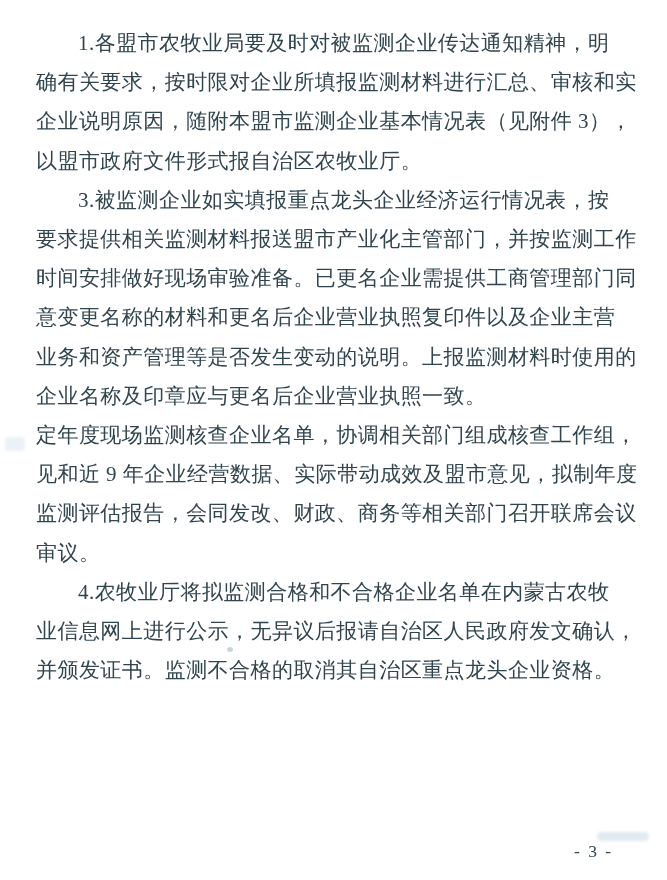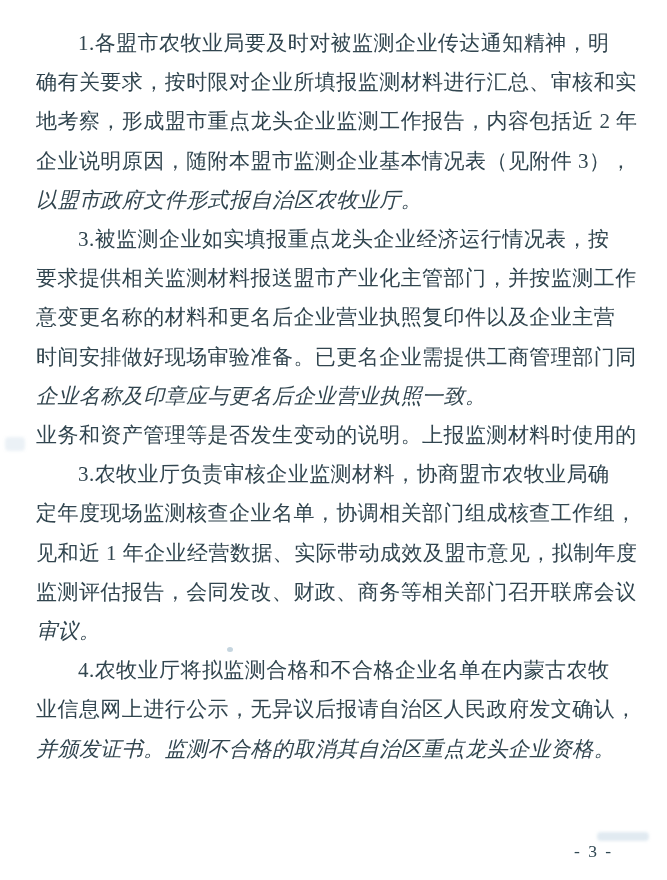--- a/index.html
+++ b/index.html
@@ -29,21 +29,21 @@
     font-size: 21px;
     line-height: 39.2px;
     letter-spacing: 0.45px;
     white-space: nowrap;
     text-align: justify;
     text-align-last: justify;
     text-justify: inter-character;
     overflow: visible;
   }
   .line.first { text-indent: 2em; }
-  .line.end { text-align-last: left; font-style: italic; }
+  .line.end { text-align-last: left; }
   .page-number {
     position: absolute;
     left: 574px;
     top: 841px;
     font-size: 17.5px;
     letter-spacing: 2px;
     color: #2f4752;
     white-space: nowrap;
   }
   .artifact {
@@ -68,38 +68,36 @@
   }
 </style>
 </head>
 <body>
 
 <div class="page">
 
   <div class="paragraph">
     <div class="line first">1.各盟市农牧业局要及时对被监测企业传达通知精神，明</div>
     <div class="line">确有关要求，按时限对企业所填报监测材料进行汇总、审核和实</div>
-    <div class="line">地考察，形成盟市重点龙头企业监测工作报告，内容包括近 2 年</div>
     <div class="line">企业说明原因，随附本盟市监测企业基本情况表（见附件 3），</div>
     <div class="line end">以盟市政府文件形式报自治区农牧业厅。</div>
   </div>
 
   <div class="paragraph">
     <div class="line first">3.被监测企业如实填报重点龙头企业经济运行情况表，按</div>
     <div class="line">要求提供相关监测材料报送盟市产业化主管部门，并按监测工作</div>
+    <div class="line">时间安排做好现场审验准备。已更名企业需提供工商管理部门同</div>
     <div class="line">意变更名称的材料和更名后企业营业执照复印件以及企业主营</div>
-    <div class="line">时间安排做好现场审验准备。已更名企业需提供工商管理部门同</div>
+    <div class="line">业务和资产管理等是否发生变动的说明。上报监测材料时使用的</div>
     <div class="line end">企业名称及印章应与更名后企业营业执照一致。</div>
-    <div class="line">业务和资产管理等是否发生变动的说明。上报监测材料时使用的</div>
   </div>
 
   <div class="paragraph">
-    <div class="line first">3.农牧业厅负责审核企业监测材料，协商盟市农牧业局确</div>
     <div class="line">定年度现场监测核查企业名单，协调相关部门组成核查工作组，</div>
-    <div class="line">见和近 1 年企业经营数据、实际带动成效及盟市意见，拟制年度</div>
+    <div class="line">见和近 9 年企业经营数据、实际带动成效及盟市意见，拟制年度</div>
     <div class="line">监测评估报告，会同发改、财政、商务等相关部门召开联席会议</div>
     <div class="line end">审议。</div>
   </div>
 
   <div class="paragraph">
     <div class="line first">4.农牧业厅将拟监测合格和不合格企业名单在内蒙古农牧</div>
     <div class="line">业信息网上进行公示，无异议后报请自治区人民政府发文确认，</div>
     <div class="line end">并颁发证书。监测不合格的取消其自治区重点龙头企业资格。</div>
   </div>
 

